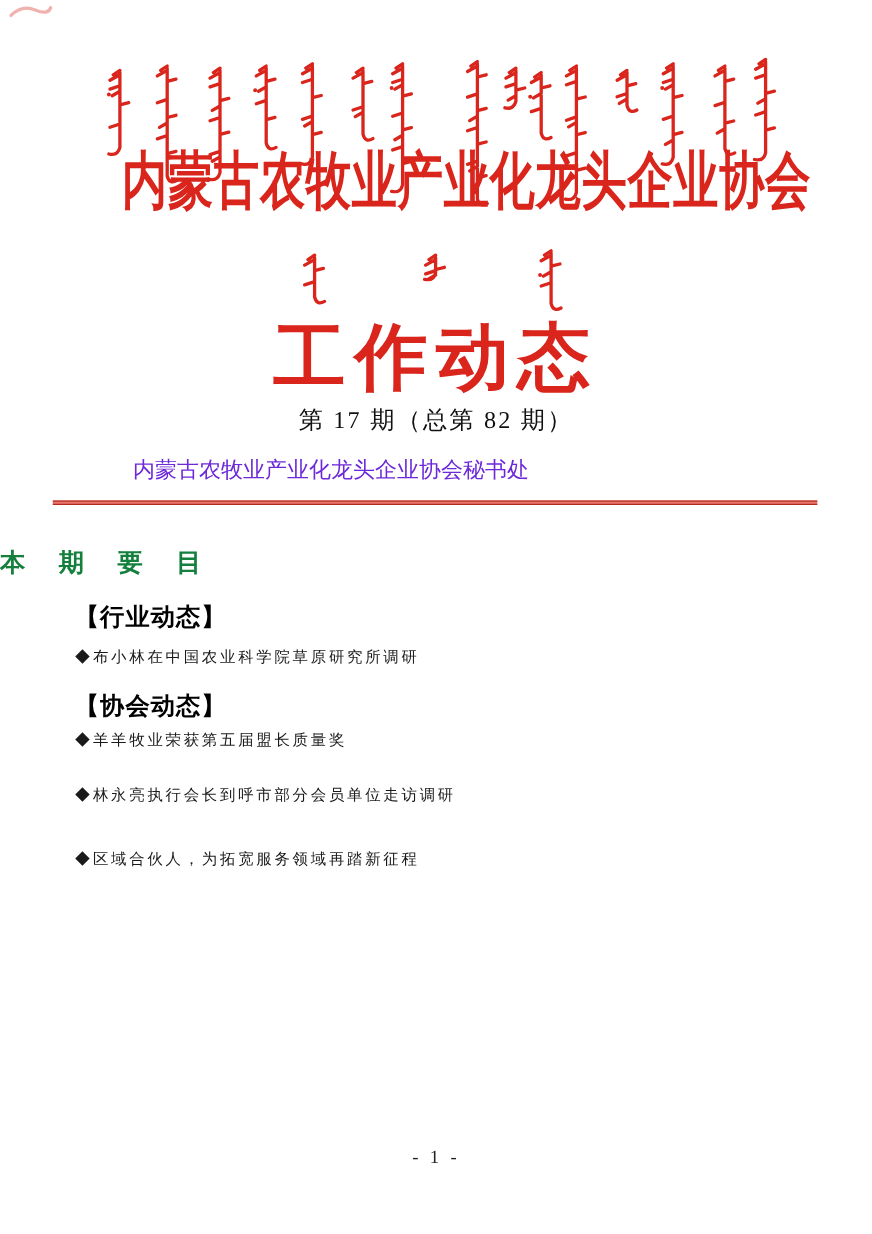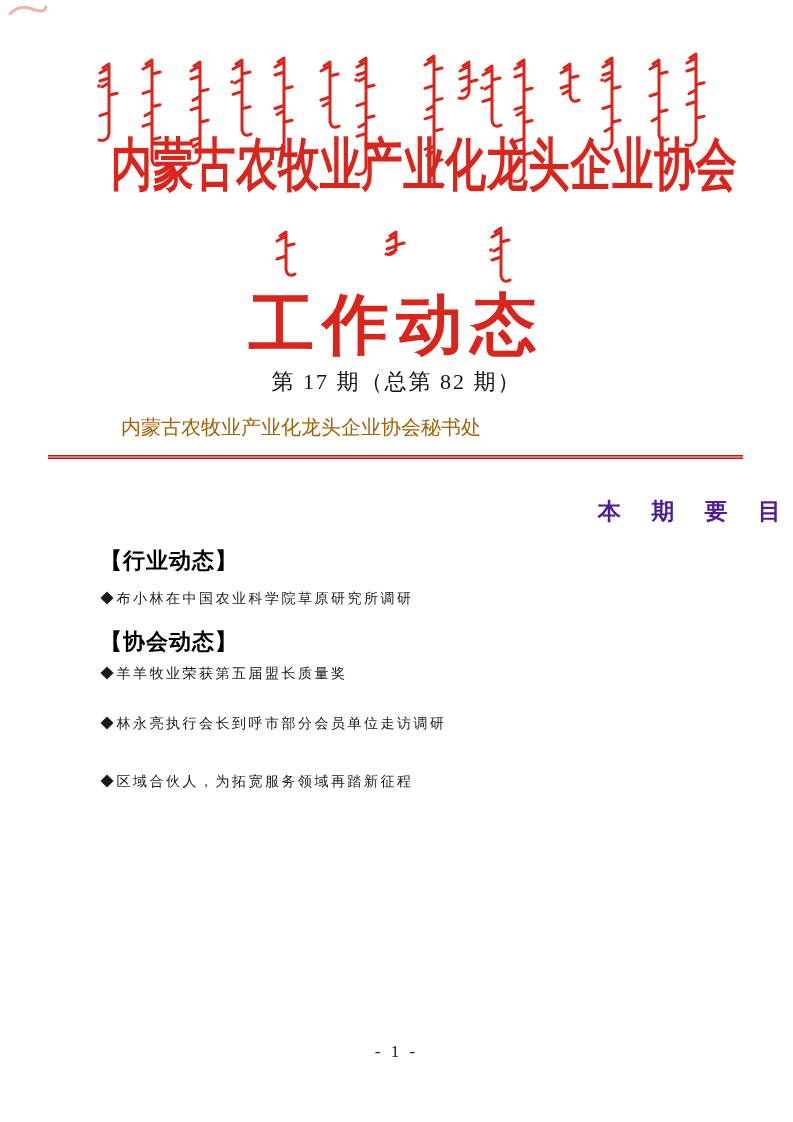--- a/index.html
+++ b/index.html
@@ -30,37 +30,37 @@
     font-family:"Liberation Serif", serif;
   }
   #issue-line{
     position:absolute;top:367px;left:0;width:793px;
     text-align:center;font-size:22px;font-weight:normal;color:#111;
     letter-spacing:2px;
   }
   #publisher-row{
     position:absolute;top:414px;left:121px;width:553px;
     display:flex;justify-content:space-between;align-items:baseline;
-    font-size:20px;color:#a16207;
+    font-size:20px;color:#6d28d9;
   }
   #red-rule{
     position:absolute;top:455px;left:48px;width:695px;height:4px;
     background:#e8766d;
     border-top:1.5px solid #b02018;
     border-bottom:1.5px solid #b02018;
     box-sizing:border-box;
   }
   
   #contents{position:absolute;top:496px;left:0;width:793px;}
   #contents-heading{
-    text-align:right;font-size:23px;font-weight:bold;color:#4c1d95;
+    text-align:left;font-size:23px;font-weight:bold;color:#15803d;
     letter-spacing:12px;
     font-family:"Liberation Sans", sans-serif;
   }
-  #entry-list{padding-left:100px;padding-right:80px;}
+  #entry-list{padding-left:68px;padding-right:80px;}
   .entry{line-height:30px;}
   .entry.section{
     font-size:22px;font-weight:bold;color:#000;
     font-family:"Liberation Sans", sans-serif;
     letter-spacing:1px;
   }
   .entry.item{
     font-size:14px;color:#1a1a1a;letter-spacing:2.5px;
     font-family:"Liberation Serif", serif;
   }

